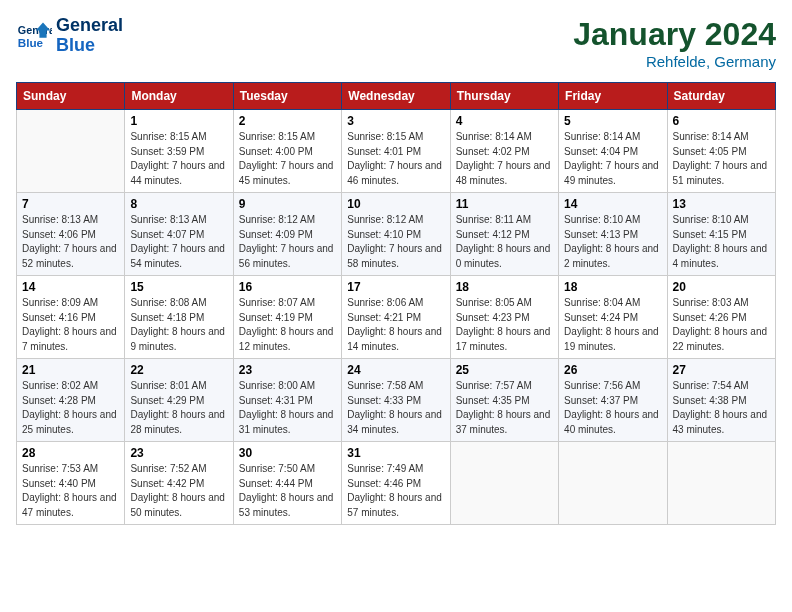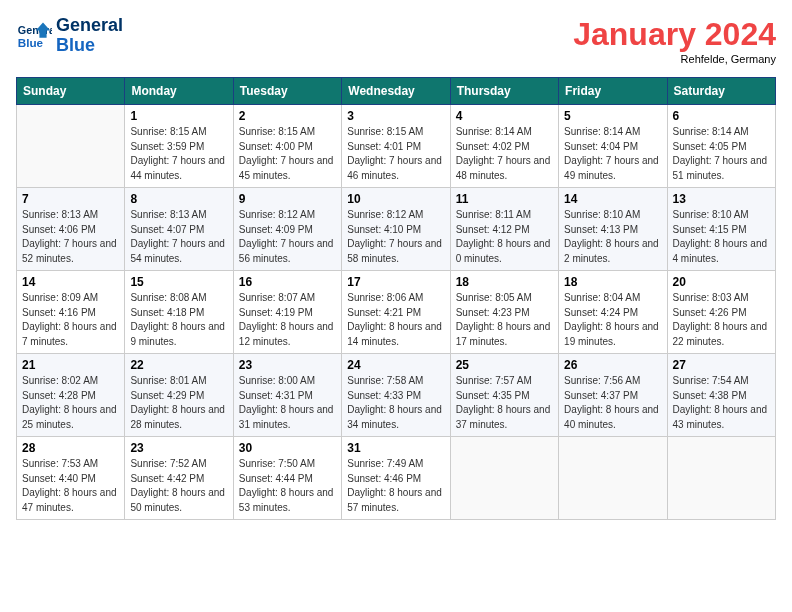--- a/index.html
+++ b/index.html
@@ -33,33 +33,33 @@
     .logo-icon {
       width: 36px;
       height: 36px;
     }
     .title-block {
       text-align: right;
     }
     .month-title {
       font-size: 32px;
       font-weight: bold;
-      color: #ef4444;
+      color: #14532d;
     }
     .subtitle {
-      font-size: 11px;
-      color: #000000;
+      font-size: 15px;
+      color: #0369a1;
     }
     table {
       width: 100%;
       border-collapse: collapse;
       font-size: 11px;
     }
     thead th {
-      background-color: #0f766e;
+      background-color: #b91c1c;
       color: #fff;
       text-align: left;
       padding: 6px 6px;
       font-size: 12px;
       font-weight: bold;
       border: 1px solid #1a3f80;
     }
     td {
       border: 1px solid #ccc;
       vertical-align: top;

